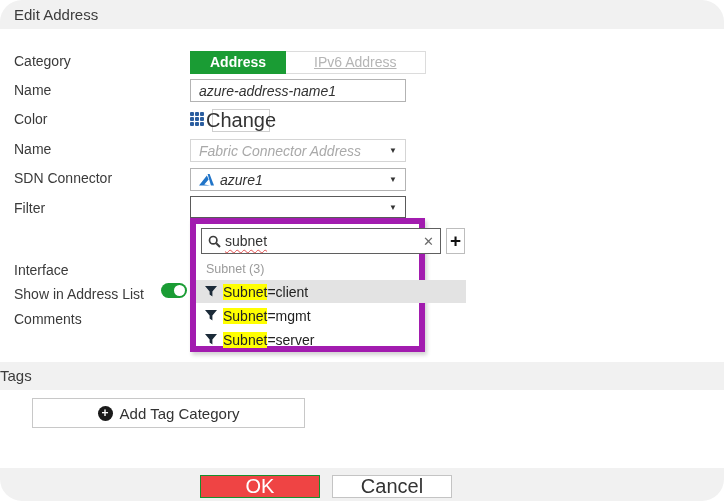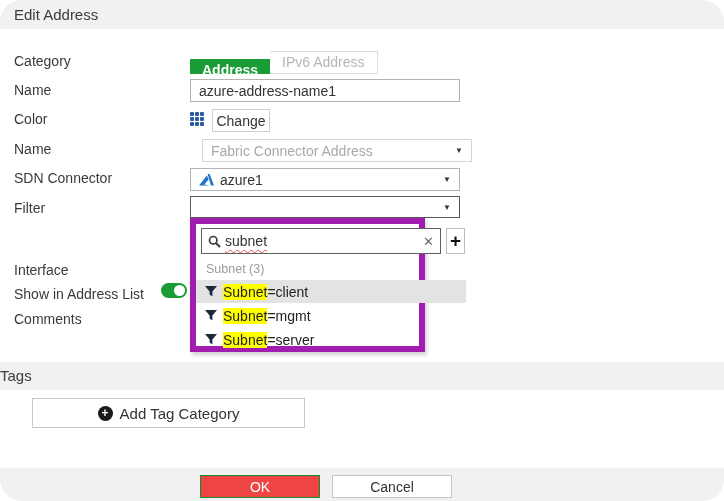--- a/index.html
+++ b/index.html
@@ -9,36 +9,36 @@
 
   .graybar { position:absolute; left:0; width:724px; background:#f1f1f1; }
   .hdr { top:0; height:29px; line-height:29px; padding-left:14px; font-size:15px; color:#3c3c3c; }
   .tagsbar { top:362px; height:28px; line-height:28px; padding-left:0; font-size:15px; color:#3c3c3c; }
   .footbar { top:468px; height:33px; }
 
   .lbl { position:absolute; left:14px; font-size:14px; color:#3a3a3a; white-space:nowrap; }
 
   
   .seg { position:absolute; left:190px; top:51px; height:23px; display:flex; font-size:14px; }
-  .seg .on  { background:#1a9c34; color:#fff; font-weight:600; padding:0 12px; line-height:23px;margin-top:8px; }
-  .seg .off { background:#fff; color:#b5b5b5; border:1px solid #dcdcdc; border-left:none; padding:0 12px; line-height:21px; }
+  .seg .on  { background:#1a9c34; color:#fff; font-weight:600; padding:0 20px; line-height:23px; }
+  .seg .off { background:#fff; color:#b5b5b5; border:1px solid #dcdcdc; border-left:none; padding:0 28px; line-height:21px;text-decoration:underline; }
 
-  .input, .select { position:absolute; left:190px; width:270px; height:23px; background:#fff;
-    border:1px solid #b3b3b3; font-size:14px; color:#333; }
+  .input, .select { position:absolute; left:190px; width:216px; height:23px; background:#fff;
+    border:1px solid #b3b3b3; font-size:14px; color:#333;font-style:italic; }
   input.input { padding:0 8px; font-family:inherit; }
   .select { display:flex; align-items:center; padding:0 8px; }
   .select .caret { margin-left:auto; font-size:8px; color:#333; }
-  .select.disabled { border-color:#d5d5d5; color:#a9a9a9;margin-left:12px; }
+  .select.disabled { border-color:#d5d5d5; color:#a9a9a9; }
 
   
   .grid9 { position:absolute; left:190px; top:112px; width:16px; height:16px;
     display:grid; grid-template-columns:repeat(3,4px); grid-template-rows:repeat(3,4px); gap:1px; }
   .grid9 span { background:#2a5d9f; border-radius:1px; }
 
-  .btn { position:absolute; background:#fff; border:1px solid #cfcfcf; font-size:14px; color:#333;
+  .btn { position:absolute; background:#fff; border:1px solid #cfcfcf; font-size:20px; color:#333;
     display:flex; align-items:center; justify-content:center; cursor:default; }
   .change-btn { left:212px; top:109px; width:58px; height:23px; }
 
   .azure-ic { margin-right:6px; flex:0 0 auto; }
 
   
   .fselect { border-color:#5a5a5a; }
   .panel { position:absolute; left:190px; top:218px; width:235px; height:134px; background:#fff;
     border:6px solid #a21caf; box-shadow:2px 3px 4px rgba(0,0,0,.18); }
   .srch { position:absolute; left:5px; top:4px; width:240px; height:26px; border:1px solid #5f5f5f;

